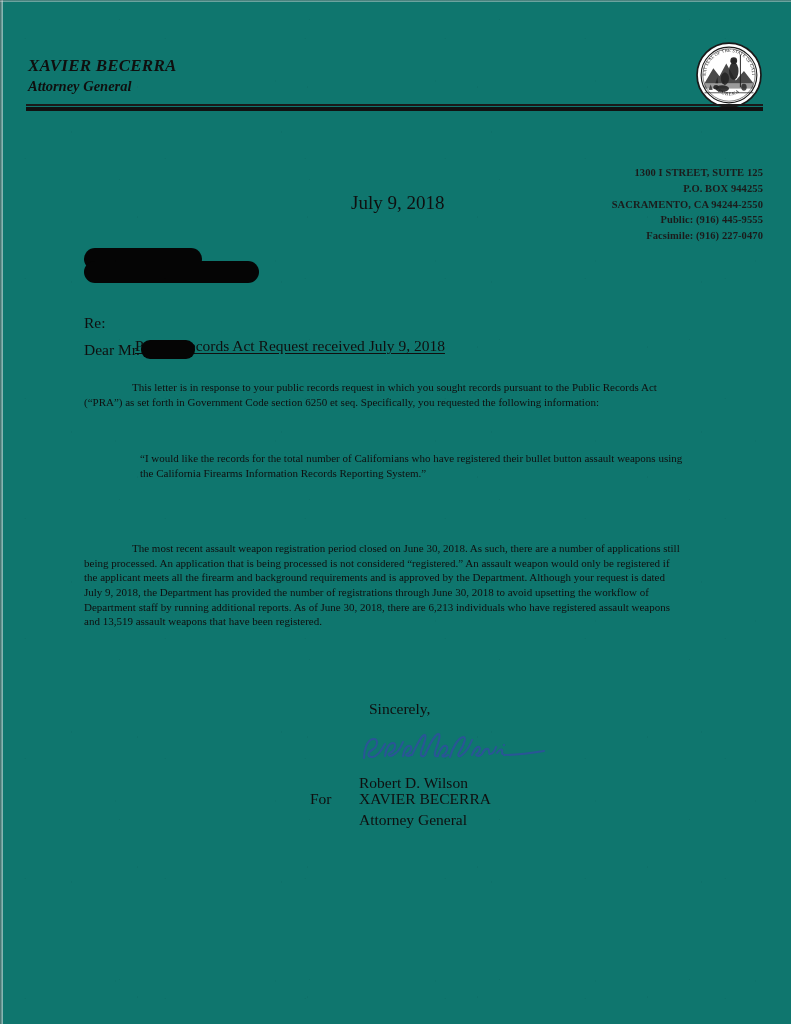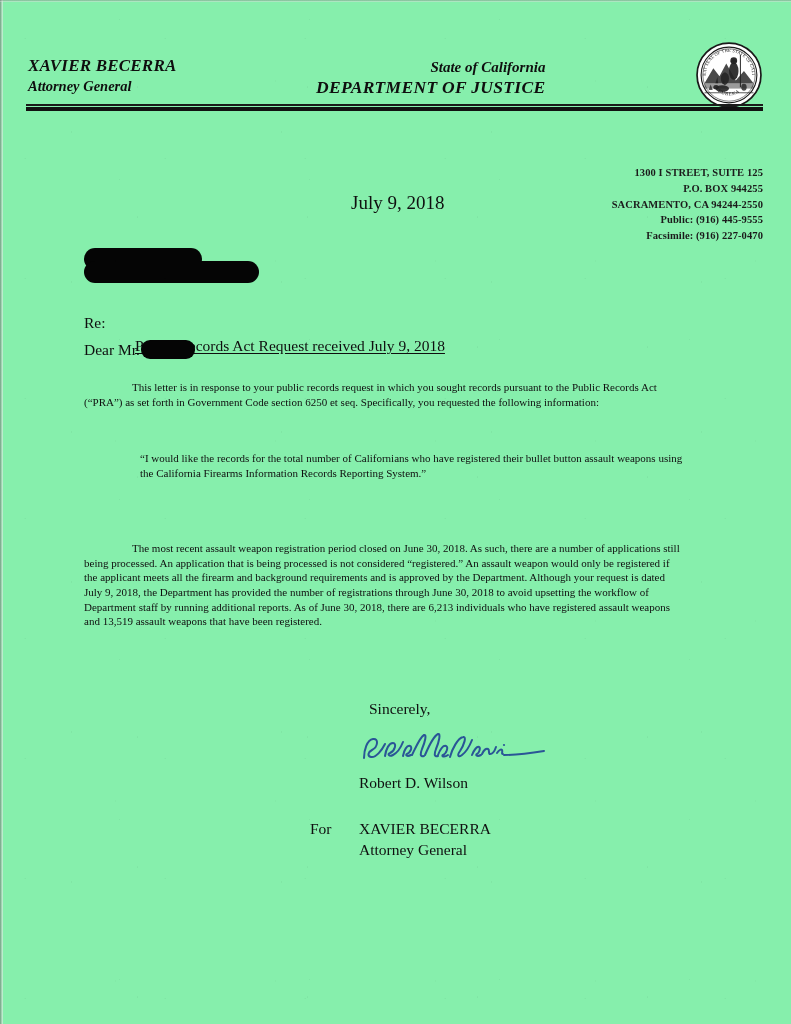--- a/index.html
+++ b/index.html
@@ -5,21 +5,21 @@
 <style>
   html, body {
     margin: 0;
     padding: 0;
     background: #ffffff;
   }
   .page {
     position: relative;
     width: 791px;
     height: 1024px;
-    background: #86efac;
+    background: #0f766e;
     box-sizing: border-box;
     overflow: hidden;
     font-family: "Liberation Serif", "DejaVu Serif", serif;
     color: #0f0f0f;
   }
   
   .scan-edge-left {
     position: absolute;
     left: 0; top: 0;
     width: 3px; height: 1024px;
@@ -208,21 +208,21 @@
   .sig-name {
     position: absolute;
     left: 359px;
     top: 772px;
     font-size: 15.5px;
     line-height: 1.36;
   }
   .for-block {
     position: absolute;
     left: 310px;
-    top: 818px;
+    top: 788px;
     font-size: 15.5px;
     line-height: 1.36;
     display: flex;
   }
   .for-label { width: 49px; }
 </style>
 </head>
 <body>
 
 <div class="page">
@@ -230,24 +230,20 @@
   <div class="scan-edge-left"></div>
   <div class="scan-edge-top"></div>
 
   <div class="letterhead">
 
     <div class="lh-left">
       <div class="lh-name">XAVIER BECERRA</div>
       <div class="lh-title">Attorney General</div>
     </div>
 
-    <div class="lh-center">
-      <div class="lh-state">State of California</div>
-      <div class="lh-dept">DEPARTMENT OF JUSTICE</div>
-    </div>
 
     <svg class="seal" viewBox="0 0 100 100">
       <circle cx="50" cy="50" r="47" fill="#ffffff" stroke="#1a1a1a" stroke-width="2.5"></circle>
       <circle cx="50" cy="50" r="41" fill="none" stroke="#1a1a1a" stroke-width="1.6"></circle>
       <circle cx="50" cy="50" r="38.5" fill="none" stroke="#1a1a1a" stroke-width="0.8"></circle>
 
       <g fill="#222222">
 
         <path d="M14 62 L27 40 L36 52 L46 33 L60 58 L72 44 L86 62 Z" opacity=".82"></path>
 

